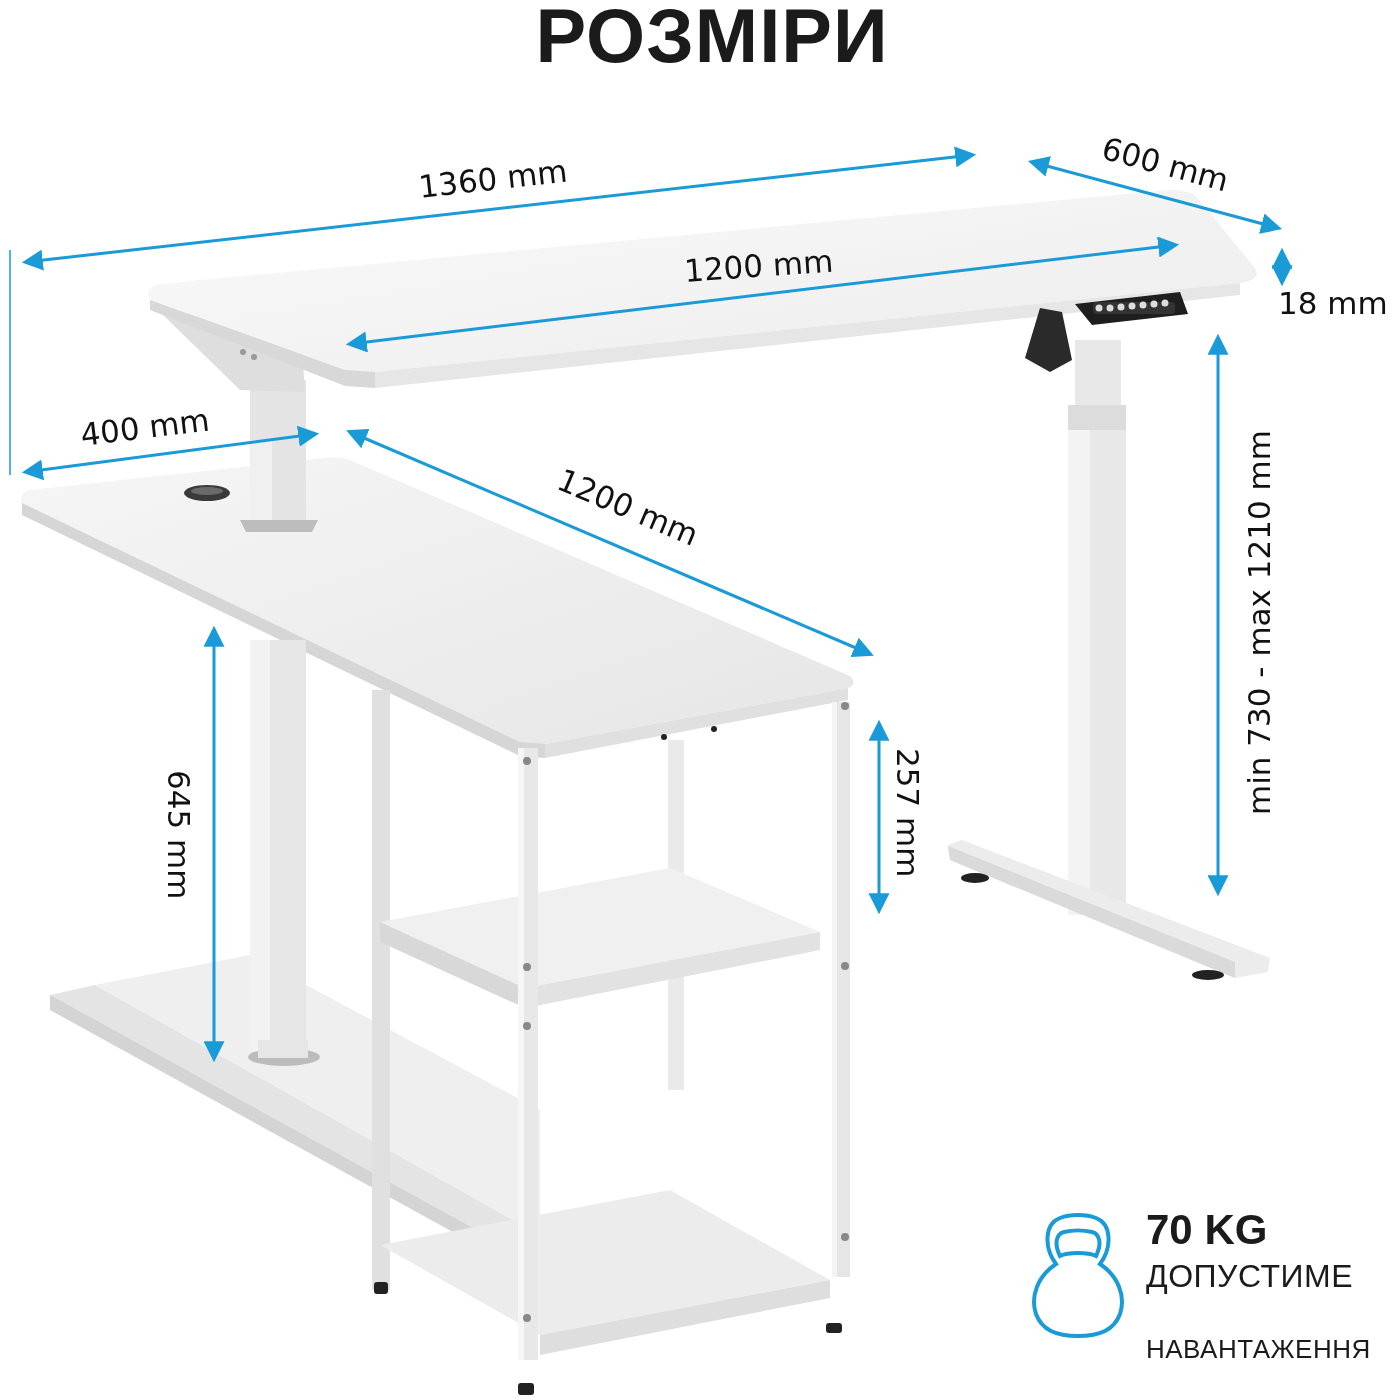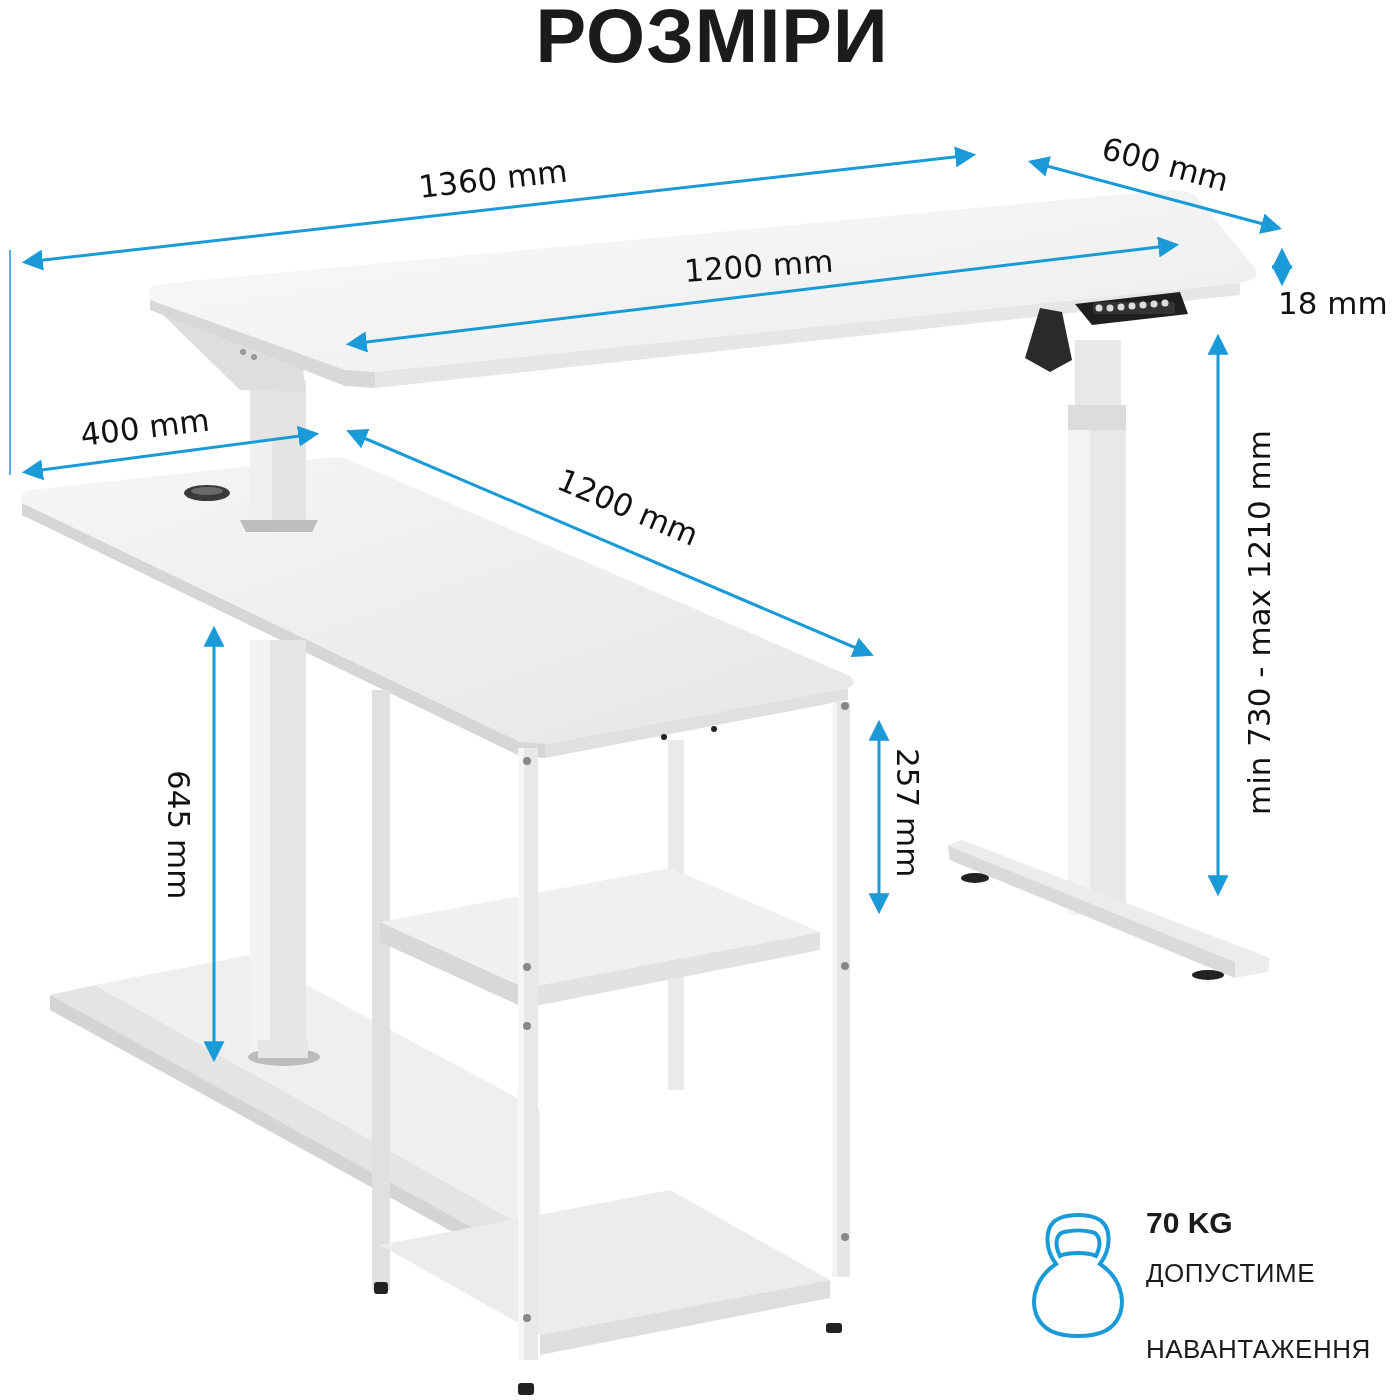--- a/index.html
+++ b/index.html
@@ -3,22 +3,22 @@
 <meta charset="utf-8">
 <style>
   html, body { margin:0; padding:0; background:#ffffff; }
   body { width:1400px; height:1400px; position:relative; overflow:hidden;
          font-family:"Liberation Sans", "DejaVu Sans", sans-serif; color:#1a1a1a; }
   .title { position:absolute; left:0; top:-8px; width:1424px; text-align:center;
            font-size:76px; font-weight:bold; letter-spacing:1px; color:#1b1b1b; }
   svg.scene { position:absolute; left:0; top:0; }
   .dim { font-family:"DejaVu Sans", "Liberation Sans", sans-serif; font-size:31px; fill:#111; }
   .load-icon { position:absolute; left:1030px; top:1208px; width:96px; height:132px; }
-  .load-value { position:absolute; left:1146px; top:1206px; font-size:30px; font-weight:bold; color:#1b1b1b; }
-  .load-l1 { position:absolute; left:1146px; top:1258px; font-size:26px; color:#1b1b1b; letter-spacing:0.5px; }
+  .load-value { position:absolute; left:1146px; top:1206px; font-size:42px; font-weight:bold; color:#1b1b1b; }
+  .load-l1 { position:absolute; left:1146px; top:1258px; font-size:32px; color:#1b1b1b; letter-spacing:0.5px; }
   .load-l2 { position:absolute; left:1146px; top:1334px; font-size:26px; color:#1b1b1b; letter-spacing:0.5px; }
 </style>
 </head>
 <body>
 
 <div class="title">РОЗМІРИ</div>
 
 <svg class="scene" width="1400" height="1400" viewBox="0 0 1400 1400">
   <defs>
     <marker id="ah" viewBox="0 0 10 10" refX="8" refY="5" markerWidth="7" markerHeight="7" orient="auto-start-reverse">

